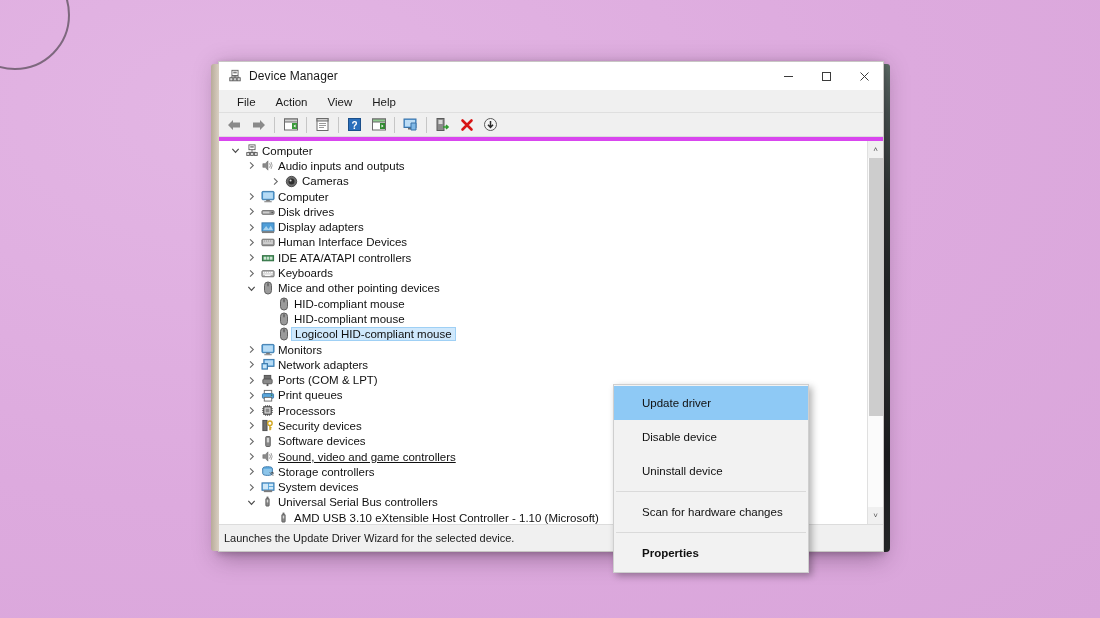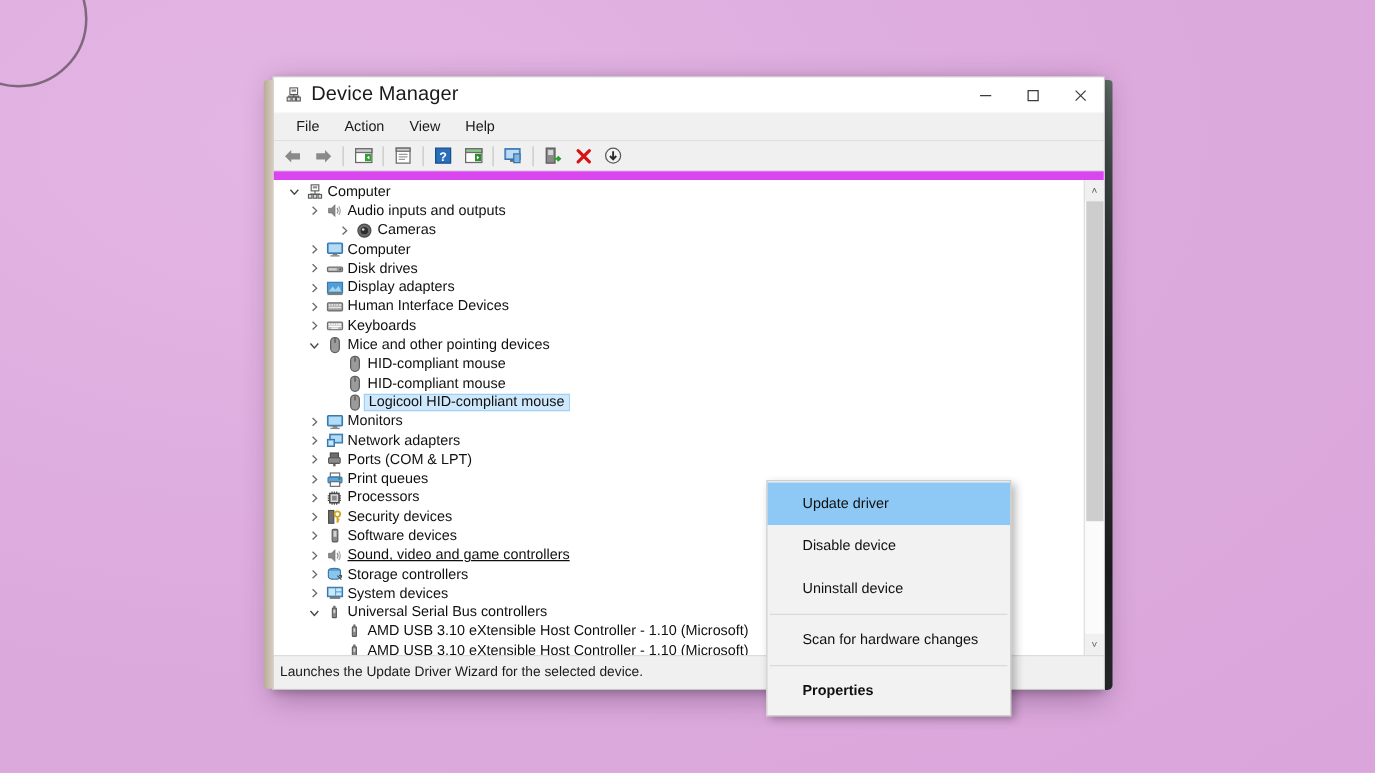--- a/index.html
+++ b/index.html
@@ -56,21 +56,21 @@
   }
 
   .titlebar {
     height: 29px; min-height: 29px;
     background: #ffffff;
     display: flex; align-items: center;
     border-bottom: 1px solid #f0f0f0;
   }
   .title-icon { margin: 0 7px 0 9px; display: flex; }
   .title-text {
-    font-size: 16px; color: #1a1a1a; flex: 1;
+    font-size: 12px; color: #1a1a1a; flex: 1;
     letter-spacing: .1px;
   }
   .winbtns { display: flex; height: 29px; }
   .winbtn {
     width: 38px; height: 29px;
     display: flex; align-items: center; justify-content: center;
     color: #3b3b3b;
   }
 
   .menubar {
@@ -98,21 +98,21 @@
     display: flex; align-items: center; justify-content: center;
   }
   .tb-sep {
     width: 1px; height: 16px; background: #c6c6c6; margin: 0 3px;
   }
 
   
   .tree-wrap {
     flex: 1; background: #ffffff;
     display: flex; position: relative; overflow: hidden;
-    border-top: 7px solid #d946ef;
+    border-top: 4px solid #d946ef;
   }
   .tree {
     flex: 1; position: relative;
     padding-top: 2px; overflow: hidden;
   }
   .row {
     height: 15.3px;
     display: flex; align-items: center;
     font-size: 11.5px; color: #101010;
     white-space: nowrap;
@@ -425,20 +425,36 @@
           </span>
           <span class="label">Human Interface Devices</span>
         </div>
         <div class="row" style="padding-left: 24px;">
           <span class="chev">
             <svg width="9" height="9" viewBox="0 0 10 10">
               <path d="M3.4 1.5 L7 5 L3.4 8.5" fill="none" stroke="#6a6a6a" stroke-width="1.2"></path>
             </svg>
           </span>
           <span class="devicon">
+            <svg width="14" height="12" viewBox="0 0 15 12">
+              <rect x="1.5" y="3.5" width="12" height="5.5" fill="#3f8f56" stroke="#2c6b3e"></rect>
+              <rect x="2.8" y="4.6" width="3" height="3.2" fill="#cfe6d5"></rect>
+              <rect x="6.5" y="4.6" width="2" height="3.2" fill="#cfe6d5"></rect>
+              <rect x="9.3" y="4.6" width="3" height="3.2" fill="#cfe6d5"></rect>
+            </svg>
+          </span>
+          <span class="label">IDE ATA/ATAPI controllers</span>
+        </div>
+        <div class="row" style="padding-left: 24px;">
+          <span class="chev">
+            <svg width="9" height="9" viewBox="0 0 10 10">
+              <path d="M3.4 1.5 L7 5 L3.4 8.5" fill="none" stroke="#6a6a6a" stroke-width="1.2"></path>
+            </svg>
+          </span>
+          <span class="devicon">
             <svg width="14" height="11" viewBox="0 0 15 11">
               <rect x="1" y="2.5" width="13" height="6.5" rx="1" fill="#b9b9b9" stroke="#6d6d6d"></rect>
               <rect x="2.2" y="3.7" width="1.4" height="1.2" fill="#fff"></rect>
               <rect x="4.2" y="3.7" width="1.4" height="1.2" fill="#fff"></rect>
               <rect x="6.2" y="3.7" width="1.4" height="1.2" fill="#fff"></rect>
               <rect x="8.2" y="3.7" width="1.4" height="1.2" fill="#fff"></rect>
               <rect x="10.2" y="3.7" width="2.4" height="1.2" fill="#fff"></rect>
               <rect x="2.2" y="5.5" width="10.4" height="1.2" fill="#fff"></rect>
               <rect x="4.2" y="7.2" width="6" height="1" fill="#fff"></rect>
             </svg>

